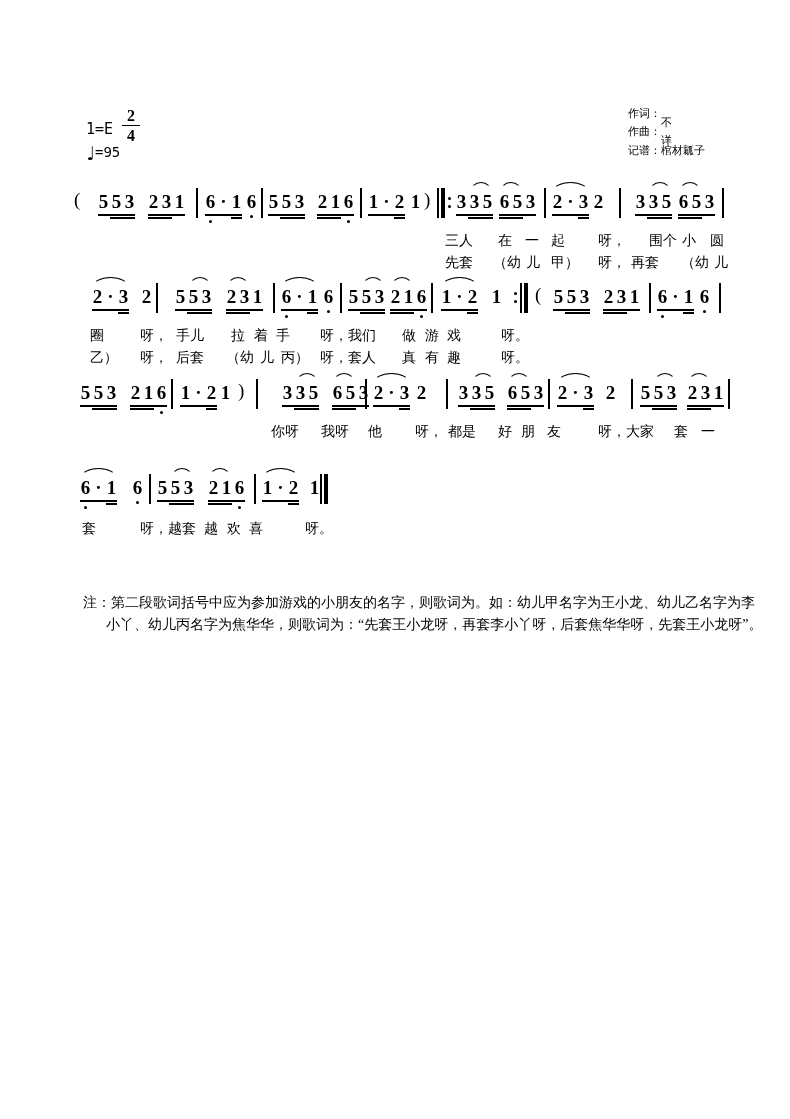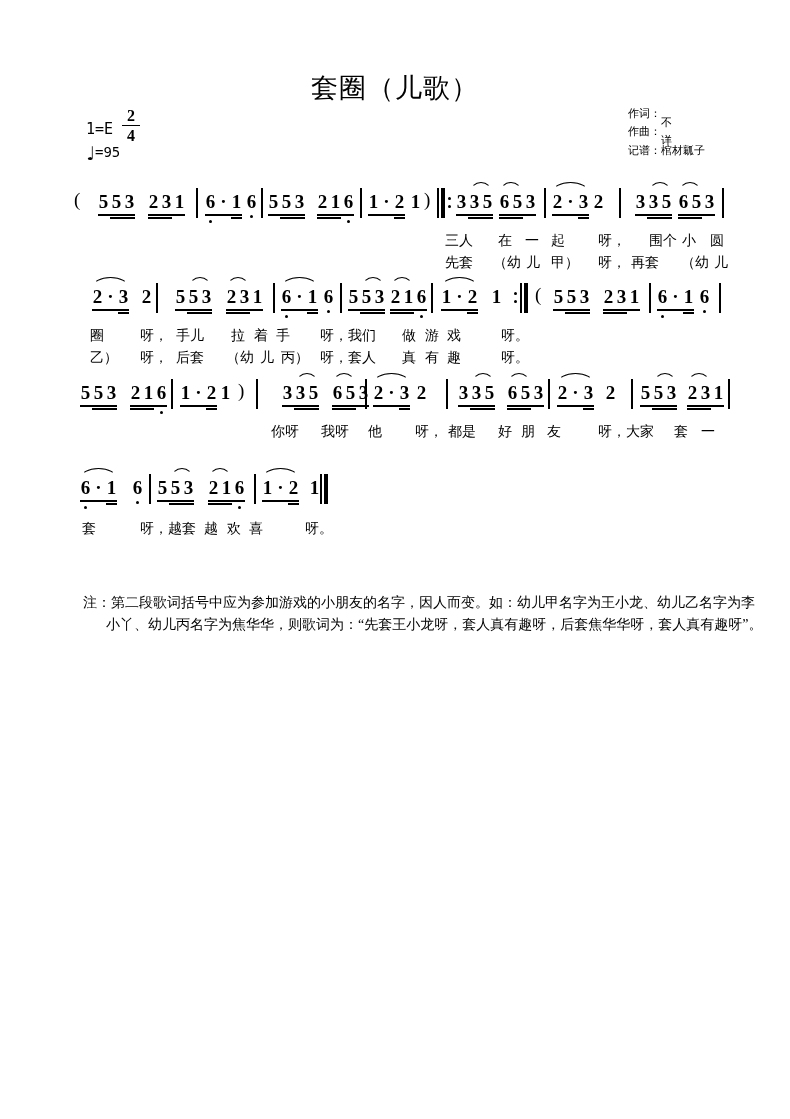--- a/index.html
+++ b/index.html
@@ -55,21 +55,20 @@
        font-family:"Liberation Serif",serif;}
   
   .footnote-line{position:absolute;font-size:14px;white-space:pre;
        font-family:"Liberation Serif",serif;}
 </style>
 </head>
 <body>
 
 <div class="page">
 
-  <div class="title">套圈（儿歌）</div>
 
   <div class="credits">
     <div class="credit-row">作词：</div>
     <div class="credit-row">作曲：</div>
     <div class="credit-unknown">不详</div>
     <div class="credit-transcriber">记谱：棺材瓤子</div>
   </div>
 
   <div class="keysig">
     <span class="key">1=E</span>
@@ -234,16 +233,16 @@
         </div>
       </div>
       <div class="lyr" style="left: 82px; top: 521px;">套</div>
       <div class="lyr" style="left: 140px; top: 521px;">呀，越套</div>
       <div class="lyr" style="left: 204px; top: 521px;">越</div>
       <div class="lyr" style="left: 227px; top: 521px;">欢</div>
       <div class="lyr" style="left: 249px; top: 521px;">喜</div>
       <div class="lyr" style="left: 305px; top: 521px;">呀。</div>
     </div>
 
-  <div class="footnote-line" style="left:83px;top:594px;">注：第二段歌词括号中应为参加游戏的小朋友的名字，因人而变。如：幼儿甲名字为王小龙、幼儿乙名字为李</div>
-  <div class="footnote-line" style="left:106px;top:616px;">小丫、幼儿丙名字为焦华华，则歌词为：“先套王小龙呀，套人真有趣呀，后套焦华华呀，套人真有趣呀”。</div>
+  <div class="footnote-line" style="left:83px;top:594px;">注：第二段歌词括号中应为参加游戏的小朋友的名字，则歌词为。如：幼儿甲名字为王小龙、幼儿乙名字为李</div>
+  <div class="footnote-line" style="left:106px;top:616px;">小丫、幼儿丙名字为焦华华，则歌词为：“先套王小龙呀，再套李小丫呀，后套焦华华呀，先套王小龙呀”。</div>
 
 </div>
 
 </body></html>

